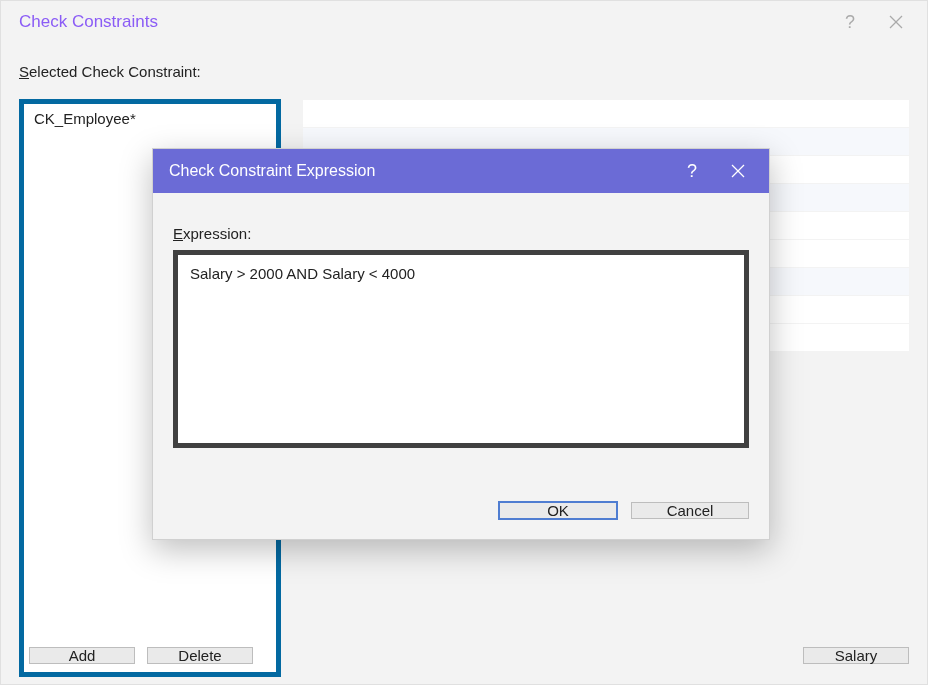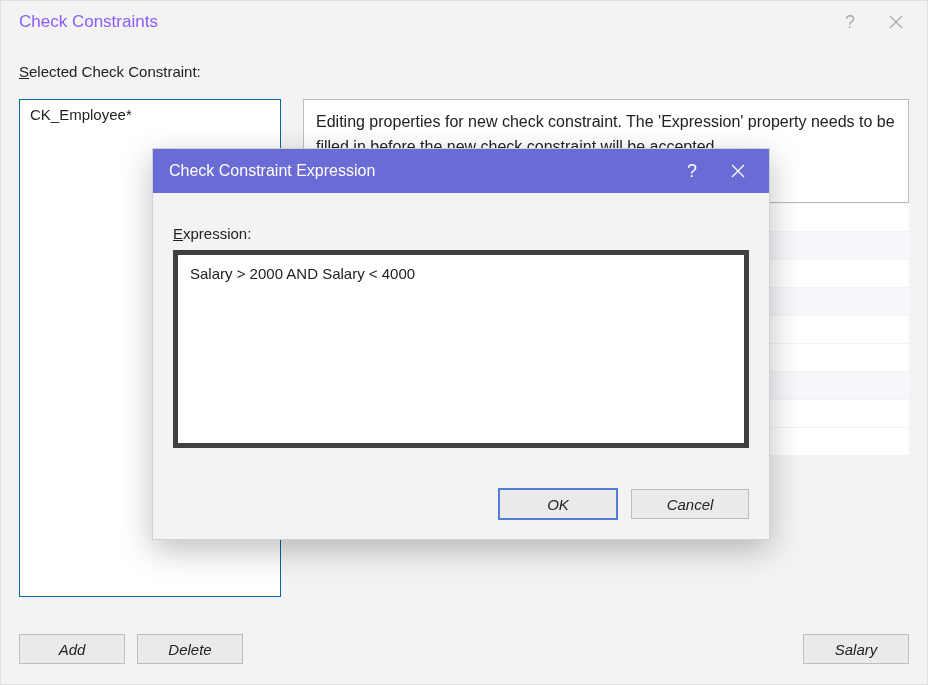--- a/index.html
+++ b/index.html
@@ -55,23 +55,23 @@
     margin-bottom: 19px;
   }
 
   .lists-row {
     display: flex;
     gap: 22px;
     height: 498px;
   }
   .constraint-list {
     width: 262px;
-    height: 498px;
+    height: 578px;
     background: #fff;
-    border: 1px solid #0369a1;
+    border: 5px solid #0369a1;
     padding: 4px 6px;
   }
   .constraint-list .item {
     font-size: 15px; color: #222;
     padding: 2px 4px;
   }
 
   .right-panel {
     flex: 1;
     display: flex;
@@ -97,34 +97,34 @@
     border-top: 1px solid #f3f3f3;
   }
   .prop-row.alt { background: #f6f8fc; }
   .prop-row.plain { background: #fff; }
 
   .bottom-row {
     position: absolute;
     bottom: 2px; left: 0; right: 0;
     display: flex;
     align-items: center;
+    padding-left: 10px;
   }
   .btn {
-    height: 30px;
+    height: 17px;
     min-width: 106px;
     padding: 0 16px;
     background: #eaeaea;
     border: 1px solid #bdbdbd;
     font-size: 15px;
     color: #222;
     display: inline-flex;
     align-items: center;
     justify-content: center;
     cursor: pointer;
-    font-style: italic;
   }
   .bottom-row .spacer { flex: 1; }
 
   .underline-first::first-letter { text-decoration: underline; }
 
   
   .modal {
     position: absolute;
     left: 152px; top: 148px;
     width: 618px; height: 392px;
@@ -194,21 +194,20 @@
   </div>
 
   <div class="main-body">
     <div class="selected-label underline-first">Selected Check Constraint:</div>
 
     <div class="lists-row">
       <div class="constraint-list">
         <div class="item">CK_Employee*</div>
       </div>
       <div class="right-panel">
-        <div class="desc-box">Editing properties for new check constraint.  The 'Expression' property needs to be filled in before the new check constraint will be accepted.</div>
         <div class="prop-grid">
           <div class="prop-row plain"></div>
           <div class="prop-row alt"></div>
           <div class="prop-row plain"></div>
           <div class="prop-row alt"></div>
           <div class="prop-row plain"></div>
           <div class="prop-row plain"></div>
           <div class="prop-row alt"></div>
           <div class="prop-row plain"></div>
           <div class="prop-row plain"></div>

